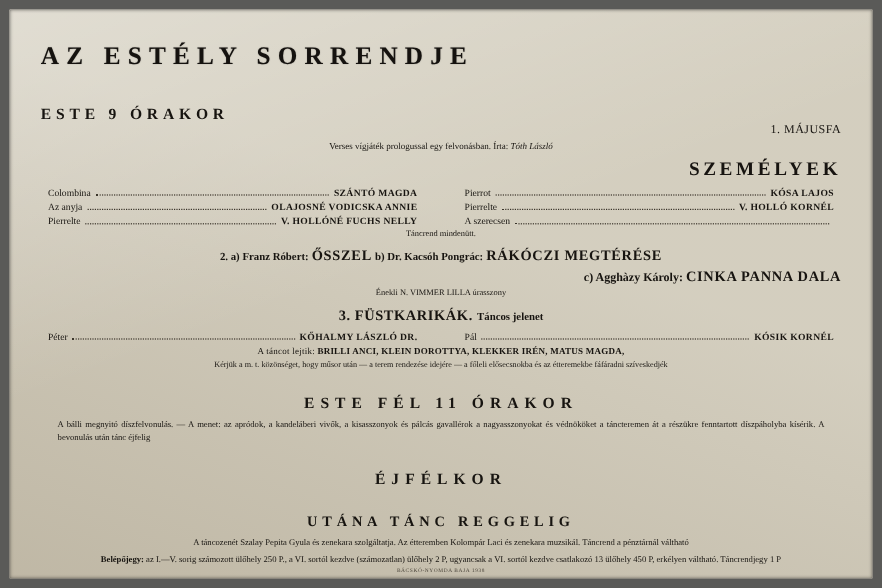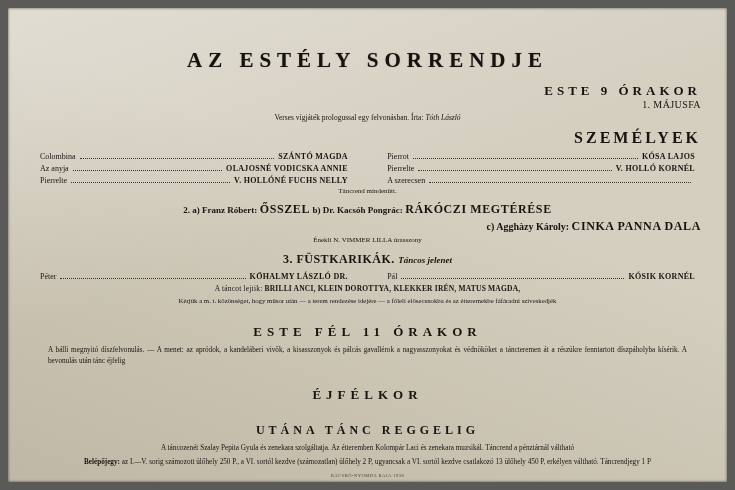--- a/index.html
+++ b/index.html
@@ -28,34 +28,33 @@
     overflow: hidden;
   }
   .paper-inner {
     position: absolute;
     left: 0; top: 0; right: 0; bottom: 0;
     padding: 22px 26px 10px 26px;
     box-sizing: border-box;
   }
 
   .title {
-    text-align: center;
     font-size: 21px;
     letter-spacing: 6px;
     font-weight: bold;
-    margin-top: 18px;
+    margin-top: 4px;
     color: #15120f;
     text-shadow: 0 0 1px rgba(0,0,0,0.35);
   }
   .subtitle {
-    text-align: right;
+    text-align: left;
     font-size: 13px;
     letter-spacing: 4px;
     font-weight: bold;
-    margin-top: 10px;
+    margin-top: 28px;
   }
   .num-line {
     text-align: right;
     font-size: 10px;
     font-weight: normal;
     margin-top: 0;
     letter-spacing: 0.4px;
   }
   .small-italic {
     text-align: center;
@@ -134,21 +133,21 @@
     margin-top: 2px;
   }
 
   .item3 {
     text-align: center;
     font-size: 12px;
     font-weight: bold;
     margin-top: 8px;
     letter-spacing: 0.5px;
   }
-  .item3 .sm { font-size: 9px; letter-spacing: 0; font-style: italic; }
+  .item3 .sm { font-size: 9px; letter-spacing: 0; }
 
   .dancers {
     text-align: center;
     font-size: 7.5px;
     font-weight: bold;
     margin-top: 3px;
     letter-spacing: 0.2px;
   }
   .dancers .lead { font-weight: normal; font-size: 7.5px; }
   .note-line {

